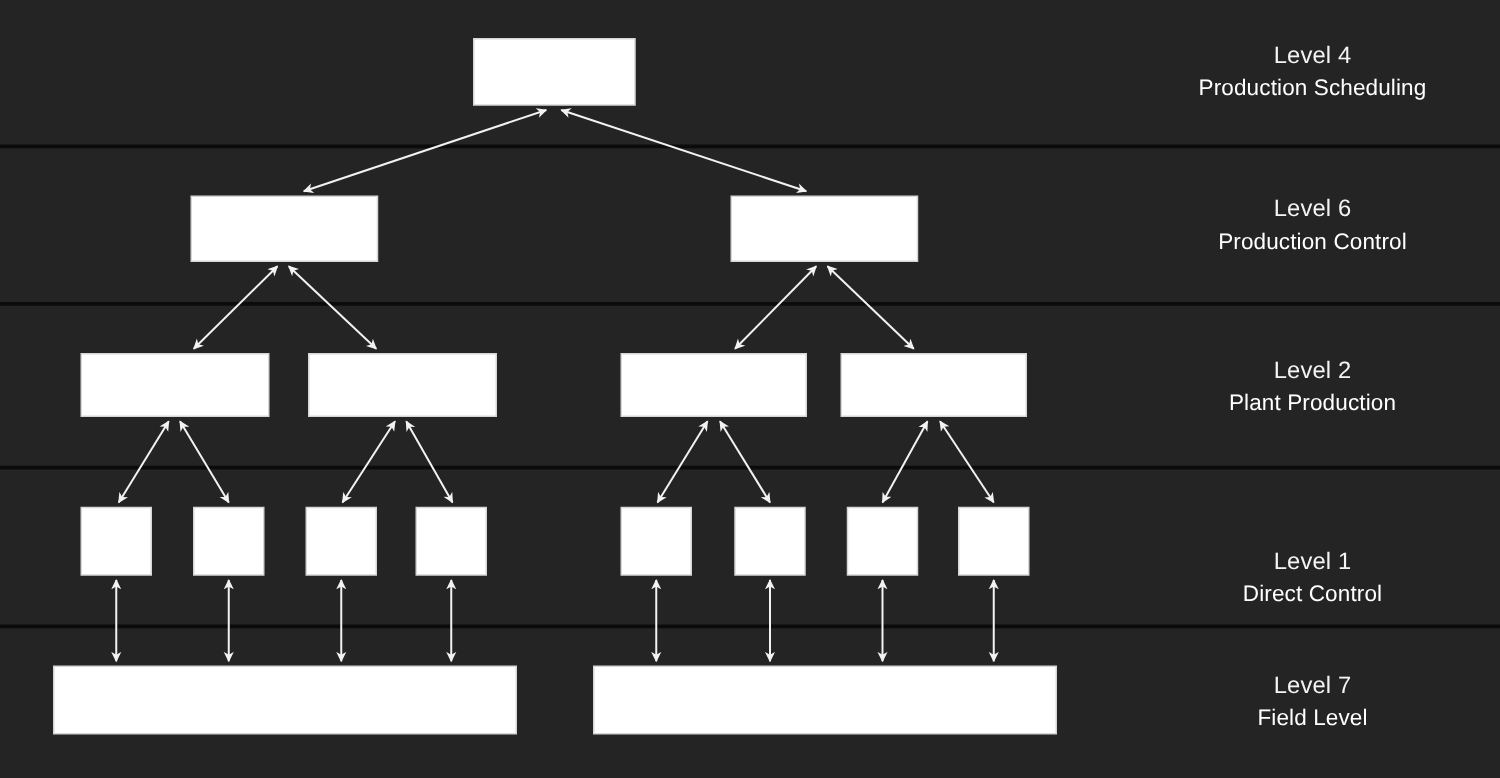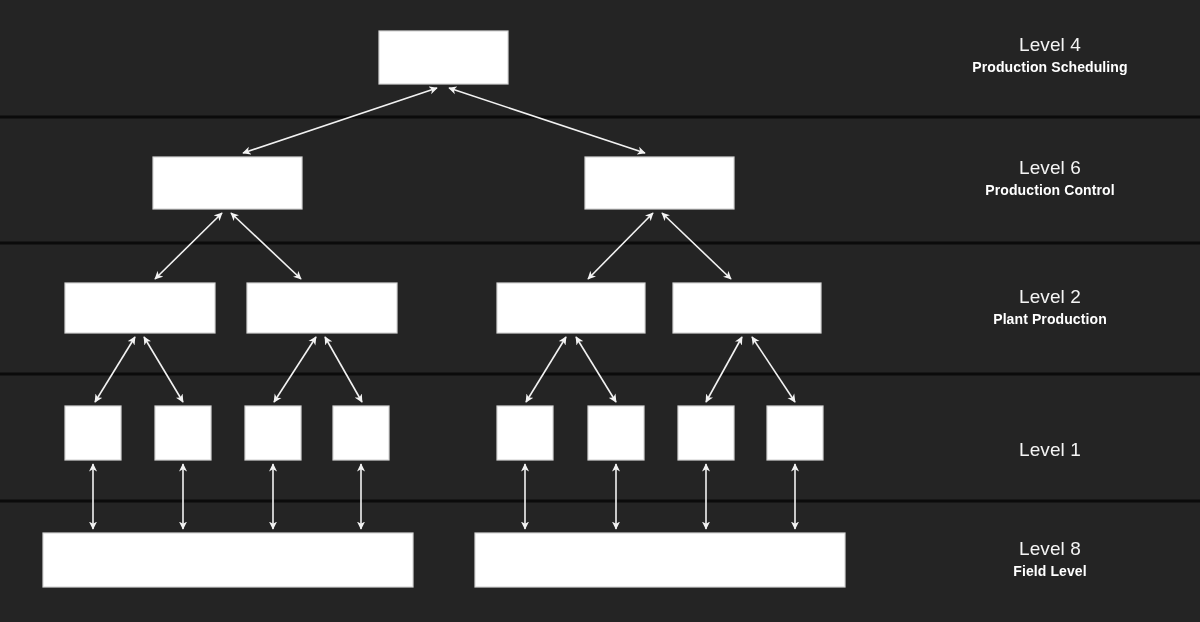--- a/index.html
+++ b/index.html
@@ -52,22 +52,22 @@
     pointer-events: none;
   }
   .level-num {
     font-size: 19px;
     font-weight: 400;
     line-height: 1.35;
     letter-spacing: 0.1px;
     color: #f4f4f4;
   }
   .level-name {
-    font-size: 14px;
-    font-weight: 700;
+    font-size: 18px;
+    font-weight: 400;
     line-height: 1.35;
     letter-spacing: 0.1px;
     color: #ffffff;
   }
 </style>
 </head>
 <body>
 
 <div id="diagram-root">
 
@@ -142,20 +142,21 @@
       <div class="level-label-group" style="top: 155px;">
         <div class="level-num">Level 6</div>
         <div class="level-name">Production Control</div>
       </div>
       <div class="level-label-group" style="top: 284px;">
         <div class="level-num">Level 2</div>
         <div class="level-name">Plant Production</div>
       </div>
       <div class="level-label-group" style="top: 437px;">
         <div class="level-num">Level 1</div>
+        <div class="level-name">Direct Control</div>
       </div>
       <div class="level-label-group" style="top: 536px;">
-        <div class="level-num">Level 8</div>
+        <div class="level-num">Level 7</div>
         <div class="level-name">Field Level</div>
       </div>
     </div>
 
 </div>
 
 </body></html>

